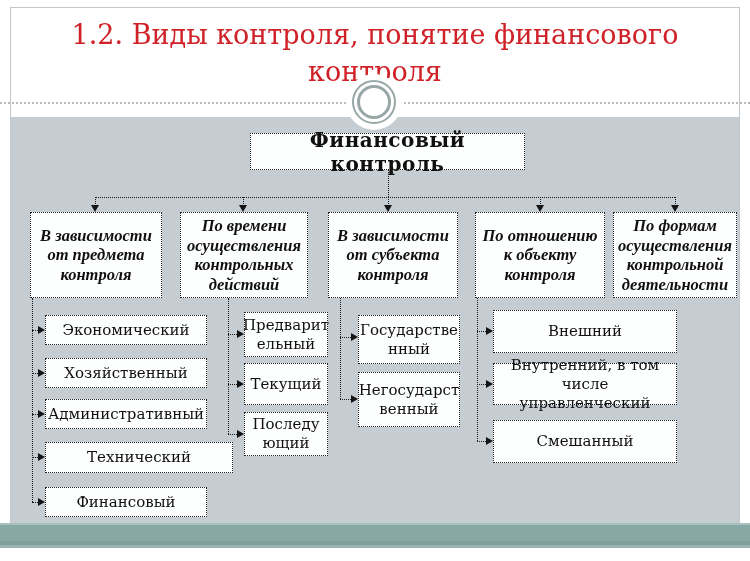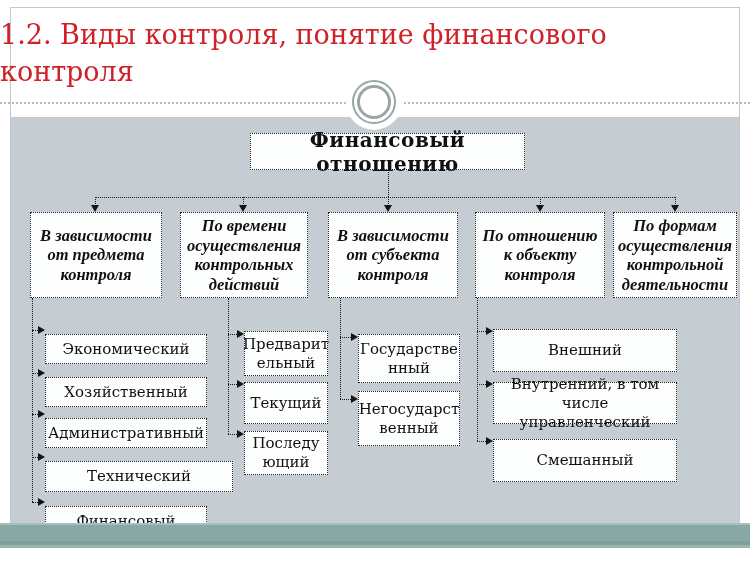--- a/index.html
+++ b/index.html
@@ -4,37 +4,37 @@
 <style>
   html,body{margin:0;padding:0;}
   .slide{position:relative;width:750px;height:561px;background:#ffffff;overflow:hidden;
          font-family:"DejaVu Serif", serif;}
   
   .frame-top{position:absolute;left:10px;top:7px;width:730px;height:0;border-top:1px solid #c3c7cb;}
   .frame-left{position:absolute;left:10px;top:7px;width:0;height:541px;border-left:1px solid #c3c7cb;}
   .frame-right{position:absolute;left:739px;top:7px;width:0;height:541px;border-left:1px solid #c3c7cb;}
   .dotted-rule{position:absolute;left:0;top:102px;width:750px;height:0;border-top:2px dotted #b7bcc0;}
   
-  .title{position:absolute;left:0;top:16px;width:750px;
+  .title{position:absolute;left:0;top:16px;width:750px;text-align:center;
          font-size:27px;line-height:37px;color:#cf2127;white-space:pre-line;}
   
   .canvas{position:absolute;left:11px;top:117px;width:728px;height:406px;background:#c5ccd2;}
   
   .ornament{position:absolute;left:352px;top:80px;width:40px;height:40px;border-radius:50%;
             background:#ffffff;border:2px solid #96a7a5;box-shadow:0 0 0 6px #ffffff;}
   .ornament-inner{position:absolute;left:3px;top:3px;right:3px;bottom:3px;border-radius:50%;
             border:3px solid #96a7a5;background:#ffffff;}
   
   .box{position:absolute;background:#fdfefe;border:1.5px dotted #222222;box-sizing:border-box;
        display:flex;align-items:center;justify-content:center;text-align:center;
        color:#101010;white-space:pre-line;}
   .root{font-weight:bold;font-size:20px;letter-spacing:.5px;}
   .cat{font-family:"Liberation Serif", serif;font-style:italic;font-weight:bold;
        font-size:16.5px;line-height:19.5px;}
-  .item{font-size:15px;line-height:19px;margin-top:19px;}
+  .item{font-size:15px;line-height:19px;}
   
   .v-seg{position:absolute;width:0;border-left:1.5px dotted #1a1a1a;}
   .h-seg{position:absolute;height:0;border-top:1.5px dotted #1a1a1a;}
   .arr-d{position:absolute;width:0;height:0;border-left:4px solid transparent;
          border-right:4px solid transparent;border-top:7px solid #141414;}
   .arr-r{position:absolute;width:0;height:0;border-top:4px solid transparent;
          border-bottom:4px solid transparent;border-left:7px solid #141414;}
   
   .teal-bar{position:absolute;left:0;top:523px;width:750px;height:25px;
         background:linear-gradient(#a9bfbb 0 2px,#87a9a5 2px 18px,#7e9f9b 18px 22px,#9db4b0 22px 25px);}
@@ -48,21 +48,21 @@
   <div class="frame-left"></div>
   <div class="frame-right"></div>
 
   <div class="title">1.2. Виды контроля, понятие финансового
 контроля</div>
 
   <div class="dotted-rule"></div>
 
   <div class="canvas"></div>
 
-  <div class="box root" style="left:250px;top:133px;width:275px;height:37px">Финансовый отношению</div>
+  <div class="box root" style="left:250px;top:133px;width:275px;height:37px">Финансовый контроль</div>
 
   <div class="v-seg" style="left:388px;top:170px;height:27px"></div>
   <div class="h-seg" style="left:95px;top:197px;width:580px"></div>
 
   <div class="v-seg" style="left:95px;top:197px;height:9px"></div>
   <div class="arr-d" style="left:91px;top:205px"></div>
   <div class="v-seg" style="left:243px;top:197px;height:9px"></div>
   <div class="arr-d" style="left:239px;top:205px"></div>
   <div class="v-seg" style="left:388px;top:197px;height:9px"></div>
   <div class="arr-d" style="left:384px;top:205px"></div>

